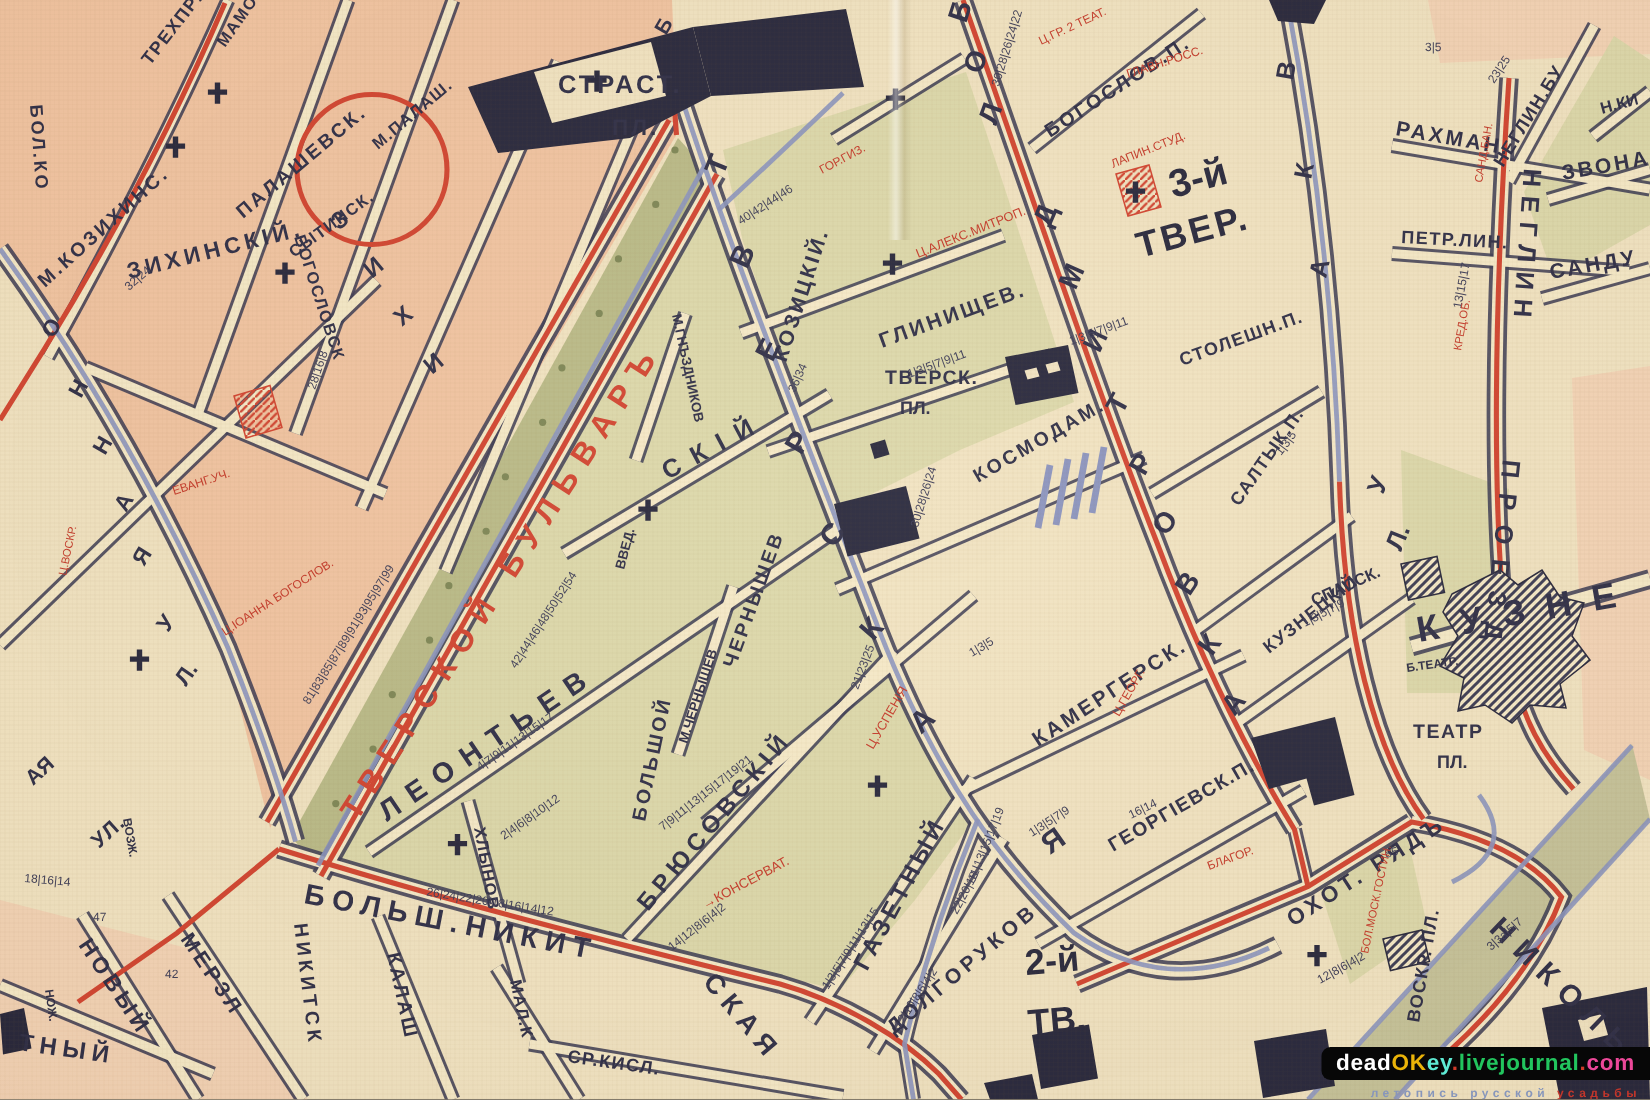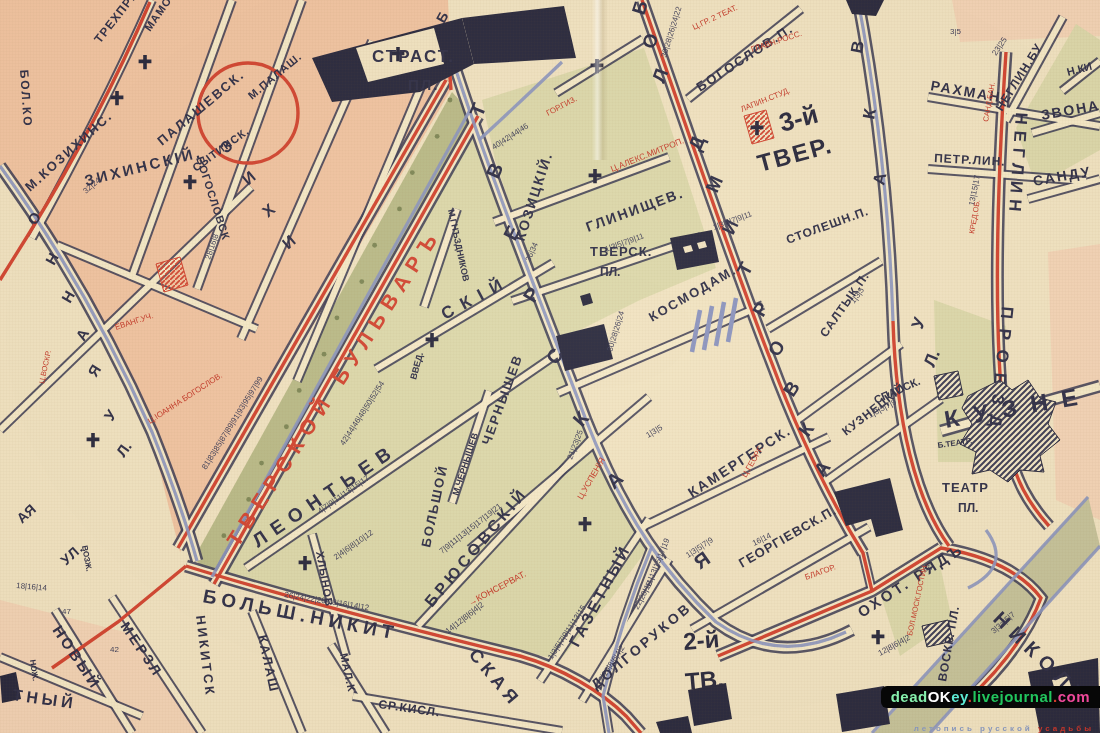--- a/index.html
+++ b/index.html
@@ -10,21 +10,21 @@
     background:
       repeating-linear-gradient(0deg, rgba(140,110,60,.05) 0 1px, transparent 1px 3px),
       repeating-linear-gradient(90deg, rgba(140,110,60,.05) 0 1px, transparent 1px 3px),
       radial-gradient(ellipse at 55% 45%, rgba(255,250,230,.12), rgba(120,90,40,.10));}
   .crease{position:absolute;left:592px;top:0;width:16px;height:160px;pointer-events:none;
     background:linear-gradient(90deg,transparent,rgba(255,255,255,.45),rgba(120,100,60,.15),transparent);}
   .wm{position:absolute;right:0;bottom:0;text-align:right;z-index:5;}
   .wm-bar{display:inline-block;background:#070707;border-radius:6px 0 0 6px;
           padding:2px 10px 3px 10px;font-weight:bold;font-size:15px;letter-spacing:.5px;
           font-family:"Liberation Sans",sans-serif;}
-  .wm-tag{font-size:8px;font-weight:bold;letter-spacing:3px;padding:0 6px 0 0;margin-top:16px;line-height:9px;}
+  .wm-tag{font-size:8px;font-weight:bold;letter-spacing:3px;padding:0 6px 0 0;margin-top:4px;line-height:9px;}
 </style>
 </head>
 <body>
 
 <div class="stage">
   <svg id="map-svg" width="1100" height="733" viewBox="0 0 1100 733">
       <defs>
         <pattern id="hb" width="6" height="6" patternUnits="userSpaceOnUse">
           <rect width="6" height="6" fill="#f5e9c8"></rect>
           <path d="M0,6 L6,0 M-1,1 L1,-1 M5,7 L7,5" stroke="#3b3b54" stroke-width="2"></path>
@@ -369,19 +369,19 @@
       <text transform="translate(912,636) rotate(-78)" font-size="7.5" letter-spacing="0" fill="#c5392a" font-weight="400" font-family="&quot;Liberation Sans&quot;,&quot;DejaVu Sans&quot;,sans-serif">БОЛ.МОСК.ГОСТИН.</text>
       <text transform="translate(988,122) rotate(-80)" font-size="7.5" letter-spacing="0" fill="#c5392a" font-weight="400" font-family="&quot;Liberation Sans&quot;,&quot;DejaVu Sans&quot;,sans-serif">САНД.БАН.</text>
       <text transform="translate(974,234) rotate(-80)" font-size="7.5" letter-spacing="0" fill="#c5392a" font-weight="400" font-family="&quot;Liberation Sans&quot;,&quot;DejaVu Sans&quot;,sans-serif">КРЕД.ОБ.</text>
       <text transform="translate(44,384) rotate(-78)" font-size="7.5" letter-spacing="0" fill="#c5392a" font-weight="400" font-family="&quot;Liberation Sans&quot;,&quot;DejaVu Sans&quot;,sans-serif">Ц.ВОСКР.</text>
       <text transform="translate(116,330) rotate(-18)" font-size="8" letter-spacing="0" fill="#c5392a" font-weight="400" font-family="&quot;Liberation Sans&quot;,&quot;DejaVu Sans&quot;,sans-serif">ЕВАНГ.УЧ.</text>
       <text transform="translate(150,424) rotate(-33)" font-size="8" letter-spacing="0" fill="#c5392a" font-weight="400" font-family="&quot;Liberation Sans&quot;,&quot;DejaVu Sans&quot;,sans-serif">Ц.ІОАННА БОГОСЛОВ.</text>
     </svg>
   <div class="texture"></div>
   <div class="crease"></div>
   <div class="wm">
-    <div class="wm-bar"><span style="color: #86efac;">dead</span><span style="color: #ffffff;">OK</span><span style="color: #5eead4;">ey</span><span style="color: rgb(208, 58, 42);">.</span><span style="color: #22c55e;">livejournal</span><span style="color: rgb(208, 58, 42);">.</span><span style="color: #ec4899;">com</span></div>
+    <div class="wm-bar"><span style="color: #ffffff;">dead</span><span style="color: #eab308;">OK</span><span style="color: #5eead4;">ey</span><span style="color: rgb(208, 58, 42);">.</span><span style="color: #22c55e;">livejournal</span><span style="color: rgb(208, 58, 42);">.</span><span style="color: #ec4899;">com</span></div>
     <div class="wm-tag">
       <span style="color:#8796bb">летопись русской</span>
       <span style="color:#c3362b">усадьбы</span>
     </div>
   </div>
 </div>
 
 </body></html>

